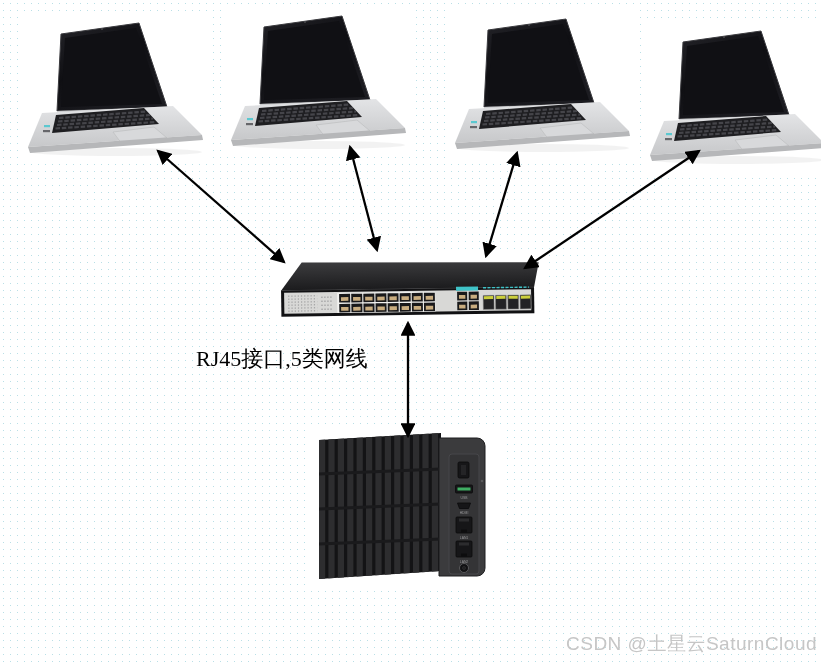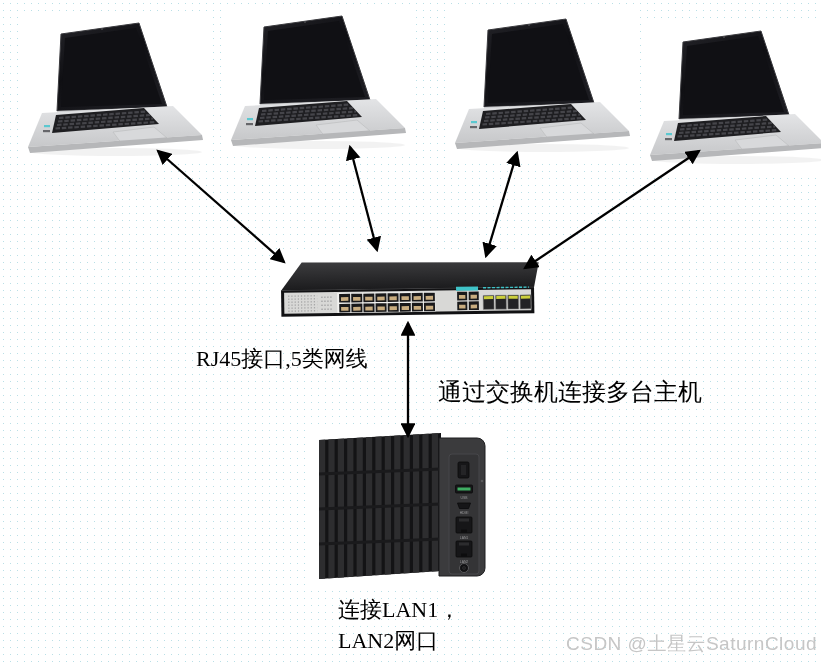--- a/index.html
+++ b/index.html
@@ -281,19 +281,16 @@
     <g stroke="#000" stroke-width="2.3">
       <line x1="158" y1="151" x2="284" y2="262" marker-start="url(#ah)" marker-end="url(#ah)"></line>
       <line x1="350" y1="147" x2="377" y2="250" marker-start="url(#ah)" marker-end="url(#ah)"></line>
       <line x1="517" y1="153" x2="486" y2="256" marker-start="url(#ah)" marker-end="url(#ah)"></line>
       <line x1="699" y1="151" x2="525" y2="268" marker-start="url(#ah)" marker-end="url(#ah)"></line>
       <line x1="408" y1="323" x2="408" y2="436" marker-start="url(#ah)" marker-end="url(#ah)"></line>
     </g>
   </svg>
 
   <div id="caption-rj45" class="caption">RJ45接口,5类网线</div>
-  <div id="caption-via-switch" class="caption">通过交换机连接多台主机</div>
-  <div id="caption-lan" class="caption">连接LAN1，
-LAN2网口</div>
 
   <div id="watermark">CSDN @土星云SaturnCloud</div>
 
 </div>
 
 </body></html>

